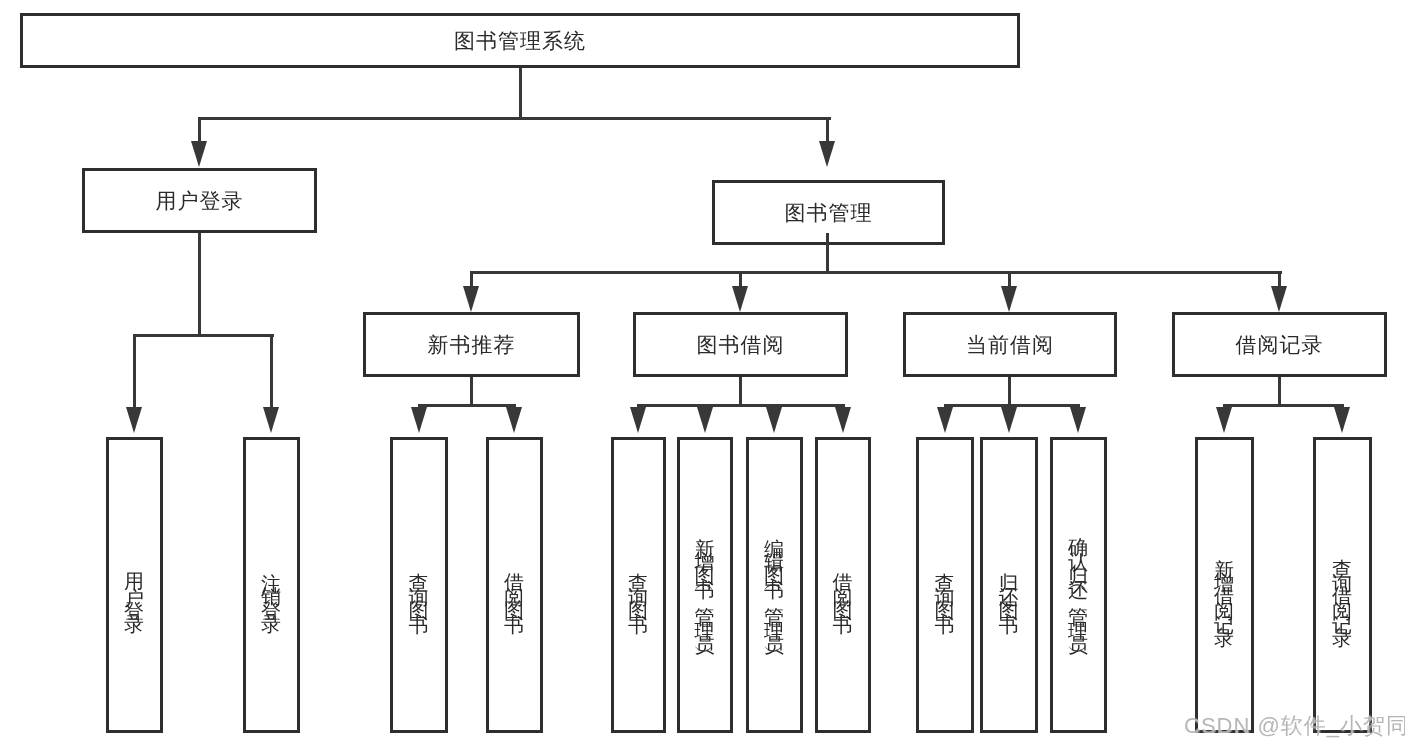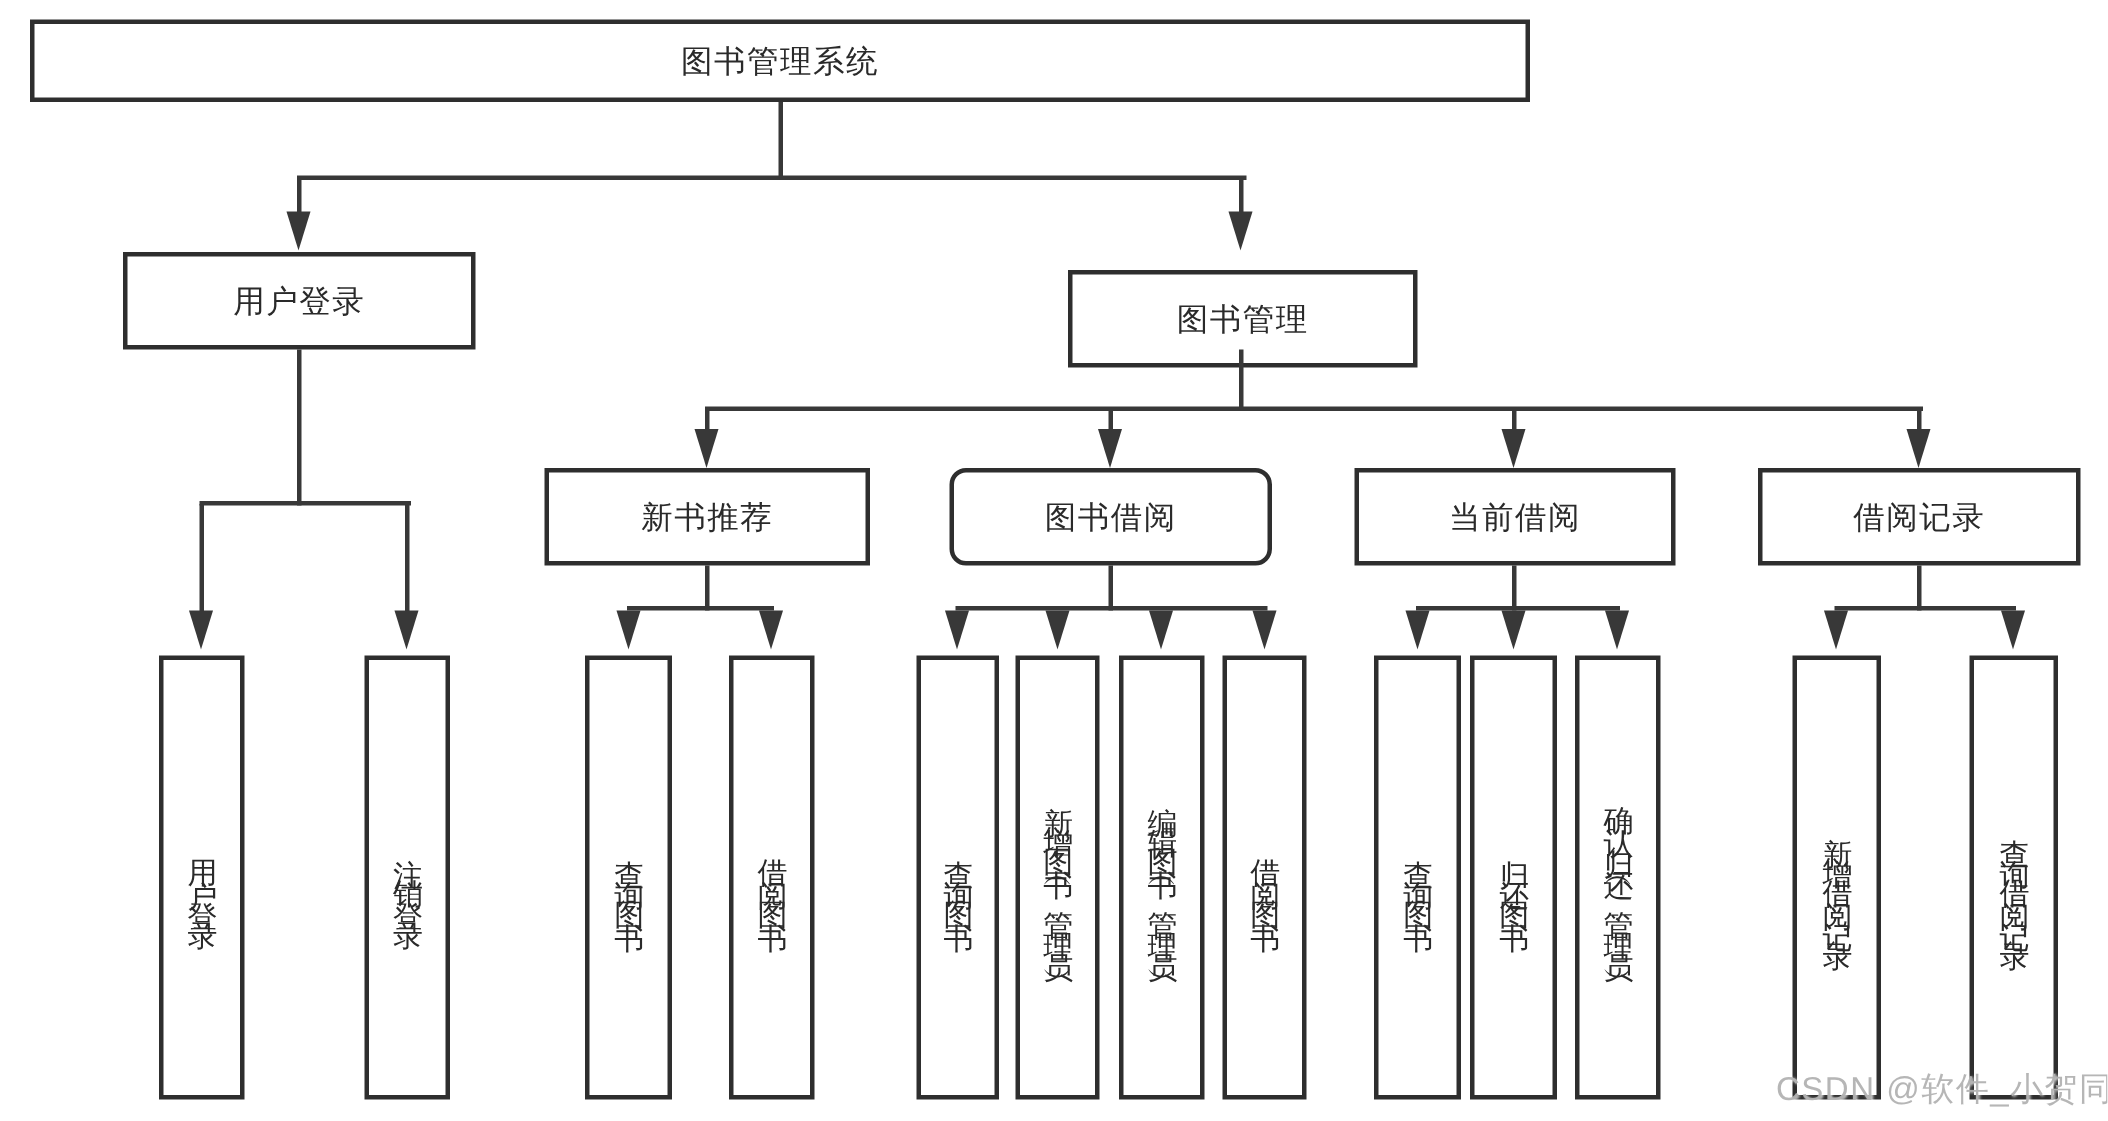--- a/index.html
+++ b/index.html
@@ -85,21 +85,21 @@
   <div class="line" style="left:739px; top:273px; width:3px; height:16px;"></div>
   <div class="arrow" style="left:732px; top:286px;"></div>
   <div class="line" style="left:1008px; top:273px; width:3px; height:16px;"></div>
   <div class="arrow" style="left:1001px; top:286px;"></div>
   <div class="line" style="left:1278px; top:273px; width:3px; height:16px;"></div>
   <div class="arrow" style="left:1271px; top:286px;"></div>
 
   <div class="box hbox" style="left:363px; top:312px; width:217px; height:65px;">
     <span>新书推荐</span>
   </div>
-  <div class="box hbox" style="left:633px; top:312px; width:215px; height:65px;border-radius:11px;">
+  <div class="box hbox" style="left:633px; top:312px; width:215px; height:65px;">
     <span>图书借阅</span>
   </div>
   <div class="box hbox" style="left:1172px; top:312px; width:215px; height:65px;">
     <span>借阅记录</span>
   </div>
   <div class="box hbox" style="left:903px; top:312px; width:214px; height:65px;">
     <span>当前借阅</span>
   </div>
 
   <div class="line" style="left:470px; top:377px; width:3px; height:30px;"></div>

